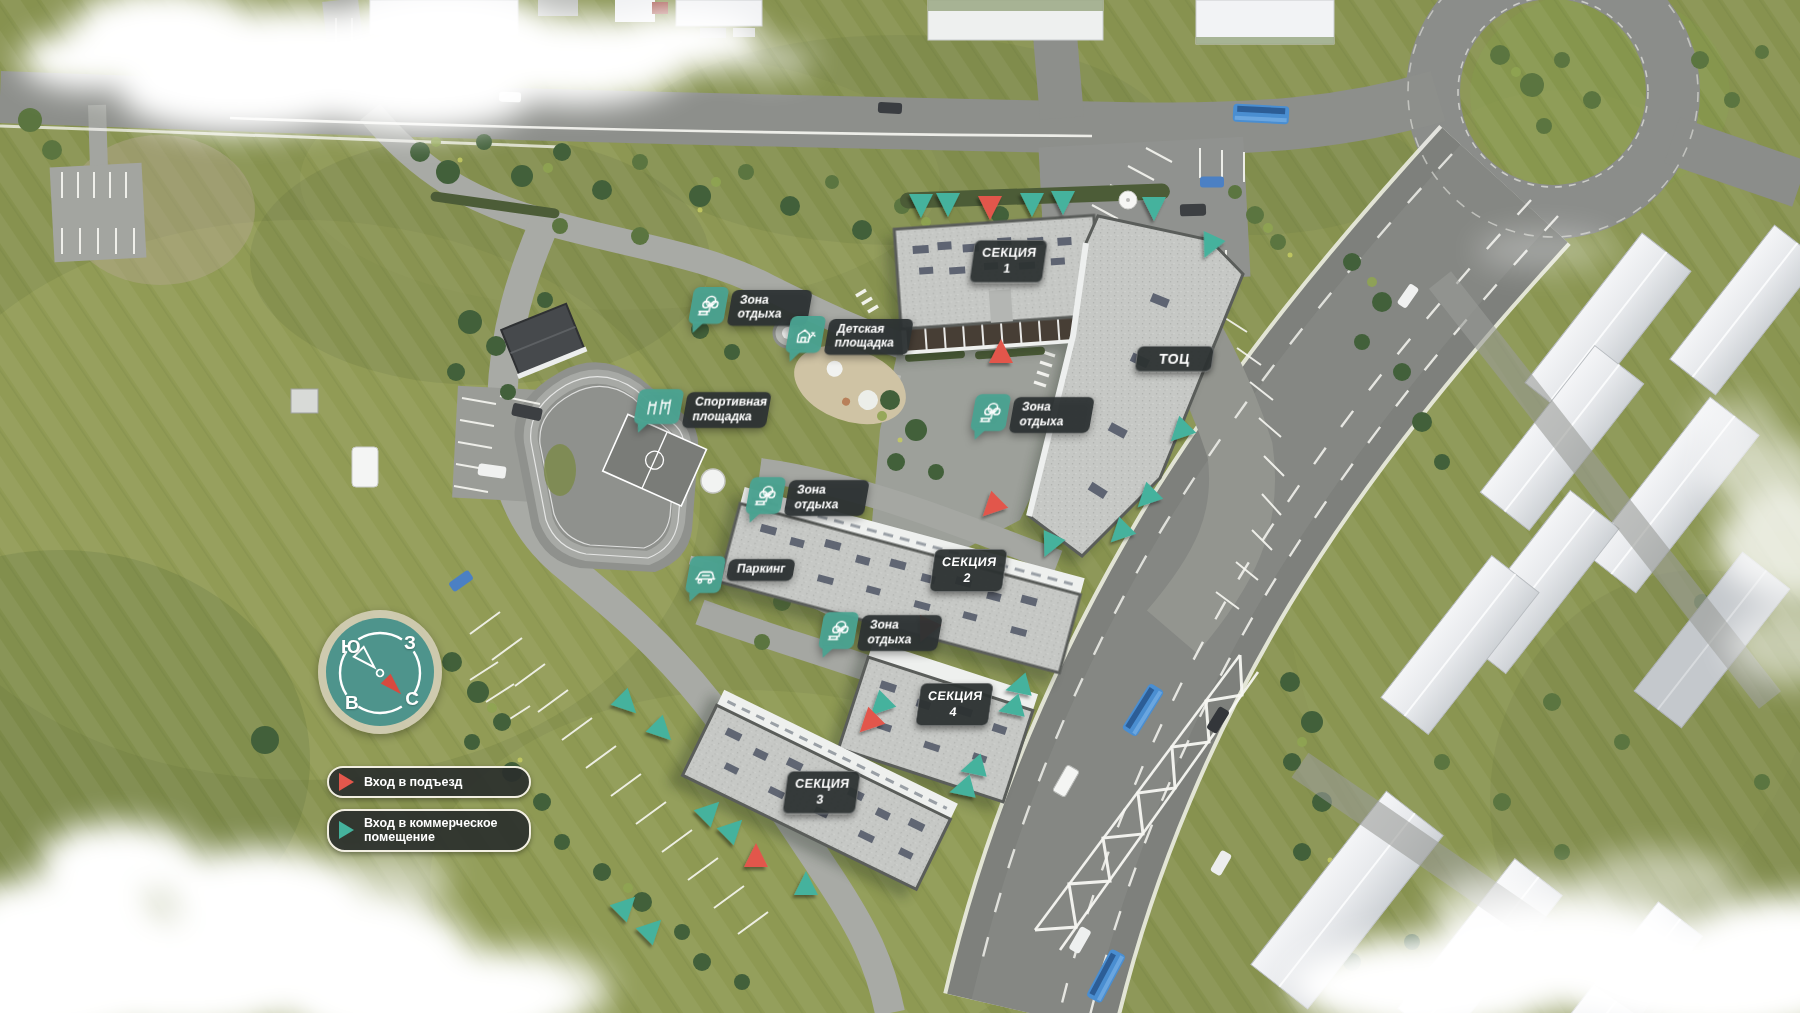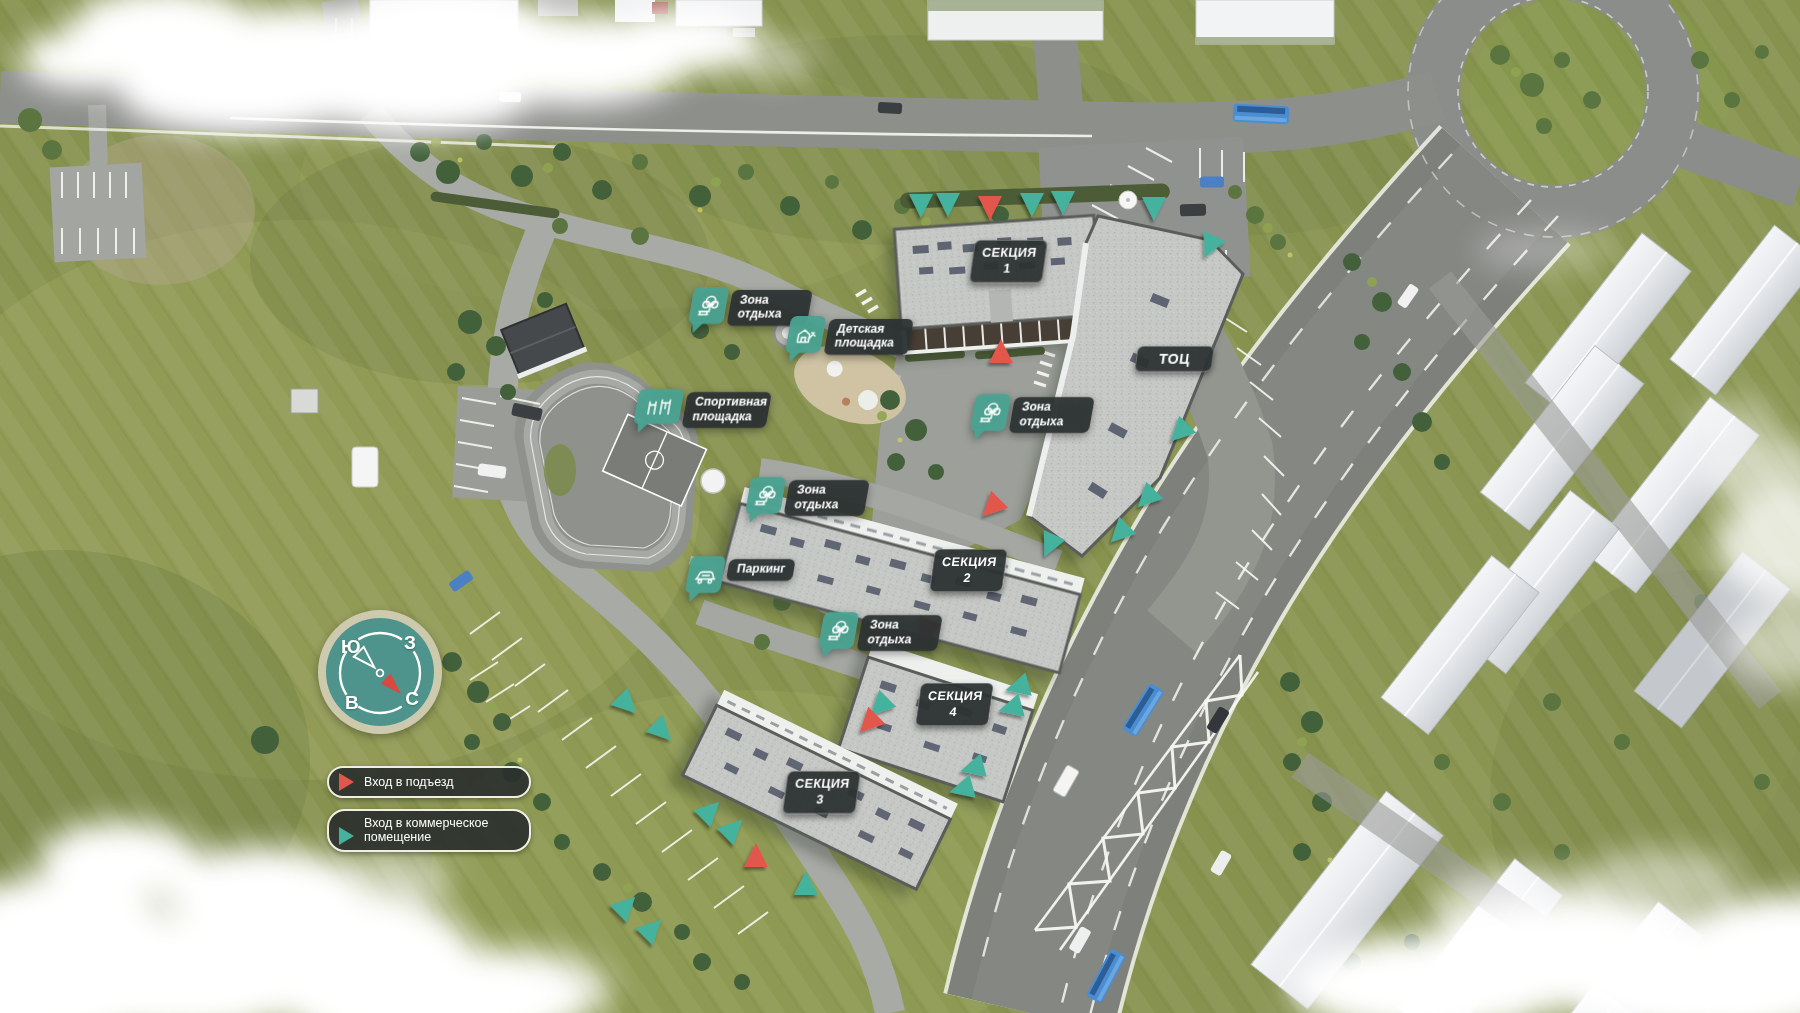--- a/index.html
+++ b/index.html
@@ -20,25 +20,25 @@
   .amenity .tx.w2{max-width:62px;}
   .section-label{position:absolute;background:rgba(44,49,50,.95);color:#fff;border:1px solid rgba(255,255,255,.28);
            border-radius:6px;transform:skewX(-8deg);display:flex;flex-direction:column;align-items:center;
            justify-content:center;padding:4px 8px;font-size:12.5px;font-weight:700;line-height:1.3;
            letter-spacing:.4px;box-shadow:0 3px 6px rgba(0,0,0,.45);z-index:4;}
   .section-label.toc{font-size:14px;padding:3px 22px;letter-spacing:.6px;}
   
   .legend{position:absolute;left:327px;top:766px;display:flex;flex-direction:column;gap:11px;z-index:5;}
   .legend .pill{display:flex;align-items:center;gap:10px;background:rgba(42,47,45,.92);
            border:2px solid #f2efe2;border-radius:18px;padding:5px 13px 5px 10px;color:#fff;
-           font-size:12.5px;font-weight:400;line-height:1.15;box-shadow:0 2px 5px rgba(0,0,0,.35);}
+           font-size:12.5px;font-weight:700;line-height:1.15;box-shadow:0 2px 5px rgba(0,0,0,.35);}
   .legend .tri{width:0;height:0;border-top:9px solid transparent;border-bottom:9px solid transparent;flex:0 0 auto;}
   .legend .tri.red{border-left:15px solid #e2574c;}
   .legend .tri.teal{border-left:15px solid #45b29d;}
-  .legend .pill.p2{max-width:186px;align-items:flex-end;}
+  .legend .pill.p2{max-width:186px;}
   .legend .pill.p2 span{max-width:152px;}
   
   .compass{position:absolute;left:318px;top:610px;width:124px;height:124px;z-index:5;}
   .compass .ring{position:absolute;inset:0;border-radius:50%;background:rgba(219,211,193,.82);
            box-shadow:0 3px 8px rgba(0,0,0,.3);}
   .compass .disc{position:absolute;inset:8px;border-radius:50%;background:#4e948c;}
   .compass svg{position:absolute;inset:0;}
   .compass .pt{position:absolute;color:#fff;font-size:19px;font-weight:700;text-shadow:0 1px 2px rgba(0,0,0,.25);}
   .compass .pS{left:23px;top:26px;}  .compass .pW{right:26px;top:22px;}
   .compass .pE{left:27px;bottom:20px;} .compass .pN{right:23px;bottom:24px;}

